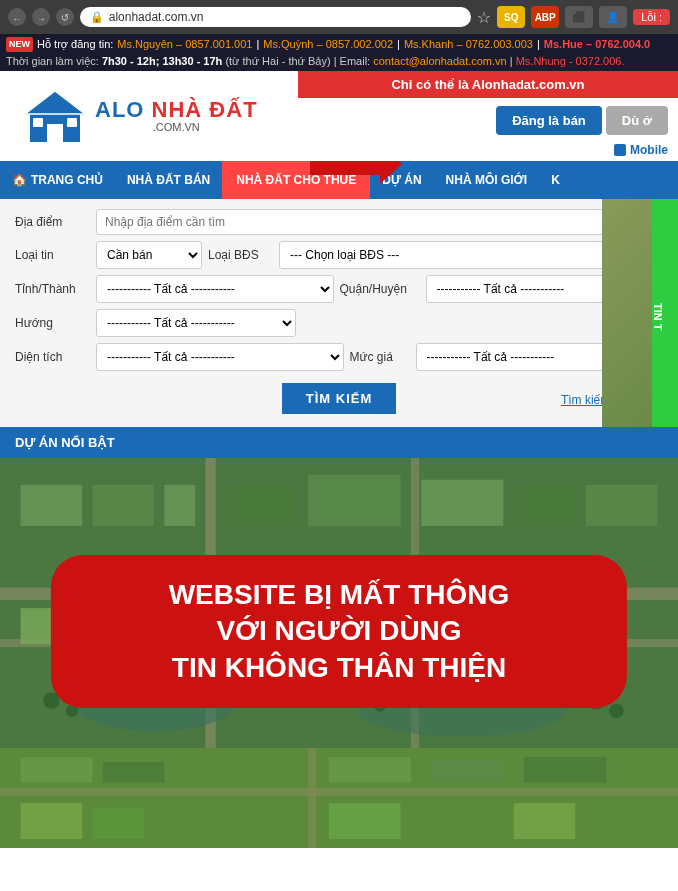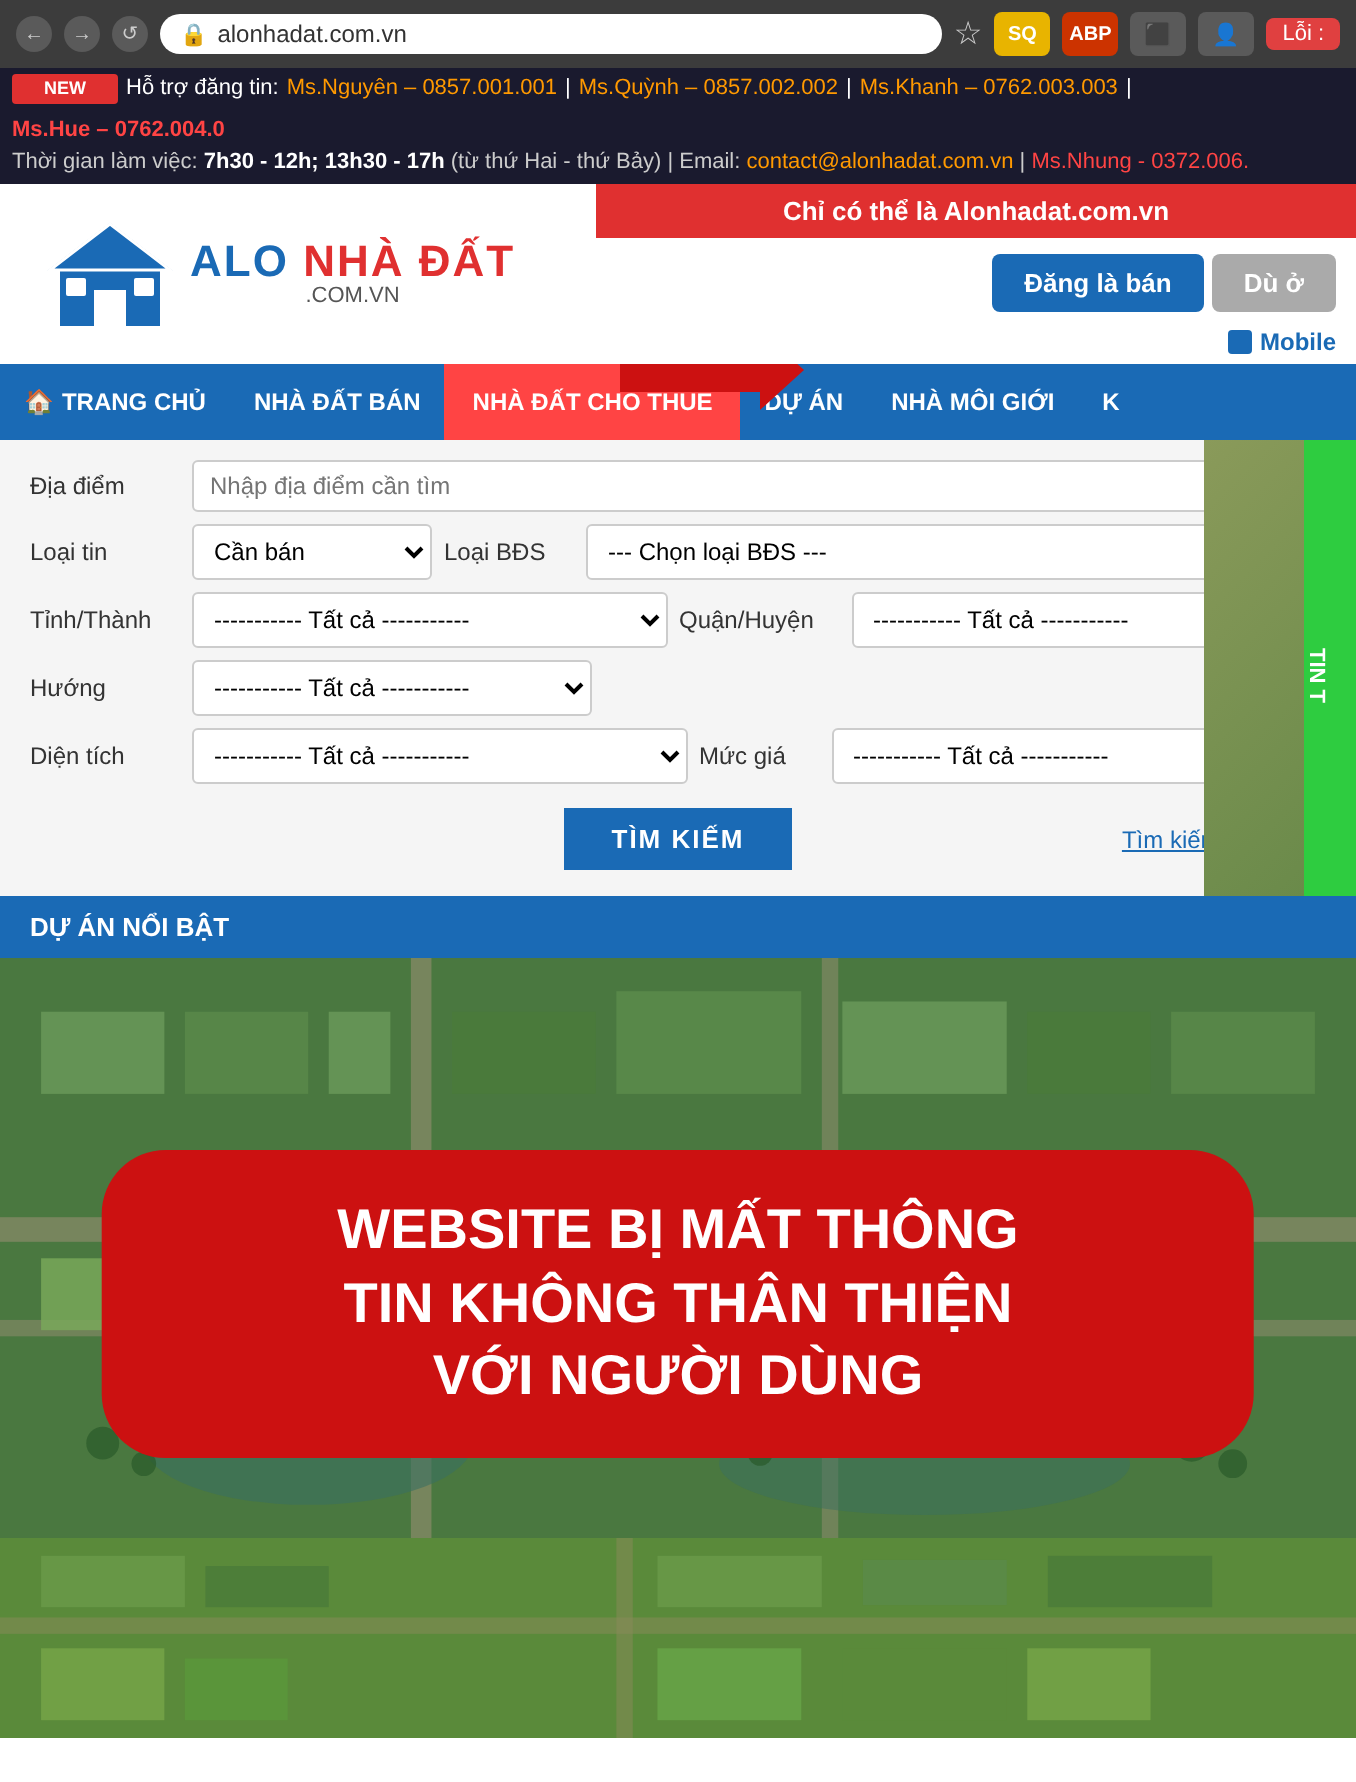--- a/index.html
+++ b/index.html
@@ -203,21 +203,21 @@
       background: #fff;
     }
     .search-select {
       padding: 5px 6px;
       border: 1px solid #ccc;
       border-radius: 3px;
       font-size: 12px;
       background: #fff;
       cursor: pointer;
     }
-    .select-sm { width: 120px; }
+    .select-sm { width: 106px; }
     .search-btn {
       background: #1a6ab5;
       color: #fff;
       border: none;
       border-radius: 0;
       padding: 8px 24px;
       font-size: 13px;
       font-weight: bold;
       cursor: pointer;
       letter-spacing: 1px;
@@ -295,21 +295,21 @@
       width: 80px;
       height: 60px;
     }
 
     
     .new-badge {
       background: #e03030;
       color: #fff;
       font-size: 9px;
       font-weight: bold;
-      padding: 1px 16px;
+      padding: 1px 3px;
       border-radius: 2px;
     }
   </style>
 </head>
 <body>
 
 <div class="browser-chrome">
   <button class="browser-btn btn-back">←</button>
   <button class="browser-btn btn-forward">→</button>
   <button class="browser-btn btn-refresh">↺</button>
@@ -525,22 +525,22 @@
       <circle cx="50" cy="240" r="8" fill="#2a5a2a" opacity="0.7"></circle>
       <circle cx="70" cy="250" r="6" fill="#2a5a2a" opacity="0.7"></circle>
       <circle cx="350" cy="230" r="8" fill="#2a5a2a" opacity="0.7"></circle>
       <circle cx="370" cy="245" r="6" fill="#2a5a2a" opacity="0.7"></circle>
       <circle cx="580" cy="240" r="9" fill="#2a5a2a" opacity="0.7"></circle>
       <circle cx="600" cy="250" r="7" fill="#2a5a2a" opacity="0.7"></circle>
     </svg>
 
     <div class="overlay-banner">
       <div class="overlay-text">WEBSITE BỊ MẤT THÔNG</div>
+      <div class="overlay-text">VỚI NGƯỜI DÙNG</div>
       <div class="overlay-text">TIN KHÔNG THÂN THIỆN</div>
-      <div class="overlay-text">VỚI NGƯỜI DÙNG</div>
     </div>
   </div>
 </div>
 
 <div class="bottom-aerial">
   <svg width="100%" height="100" viewBox="0 0 660 100" preserveAspectRatio="xMidYMid slice">
     <rect width="660" height="100" fill="#5a8a3a"></rect>
     <rect x="0" y="40" width="660" height="8" fill="#8a8a5a" opacity="0.5"></rect>
     <rect x="300" y="0" width="8" height="100" fill="#8a8a5a" opacity="0.5"></rect>
     <rect x="20" y="10" width="70" height="25" fill="#6a9a4a" opacity="0.8"></rect>

